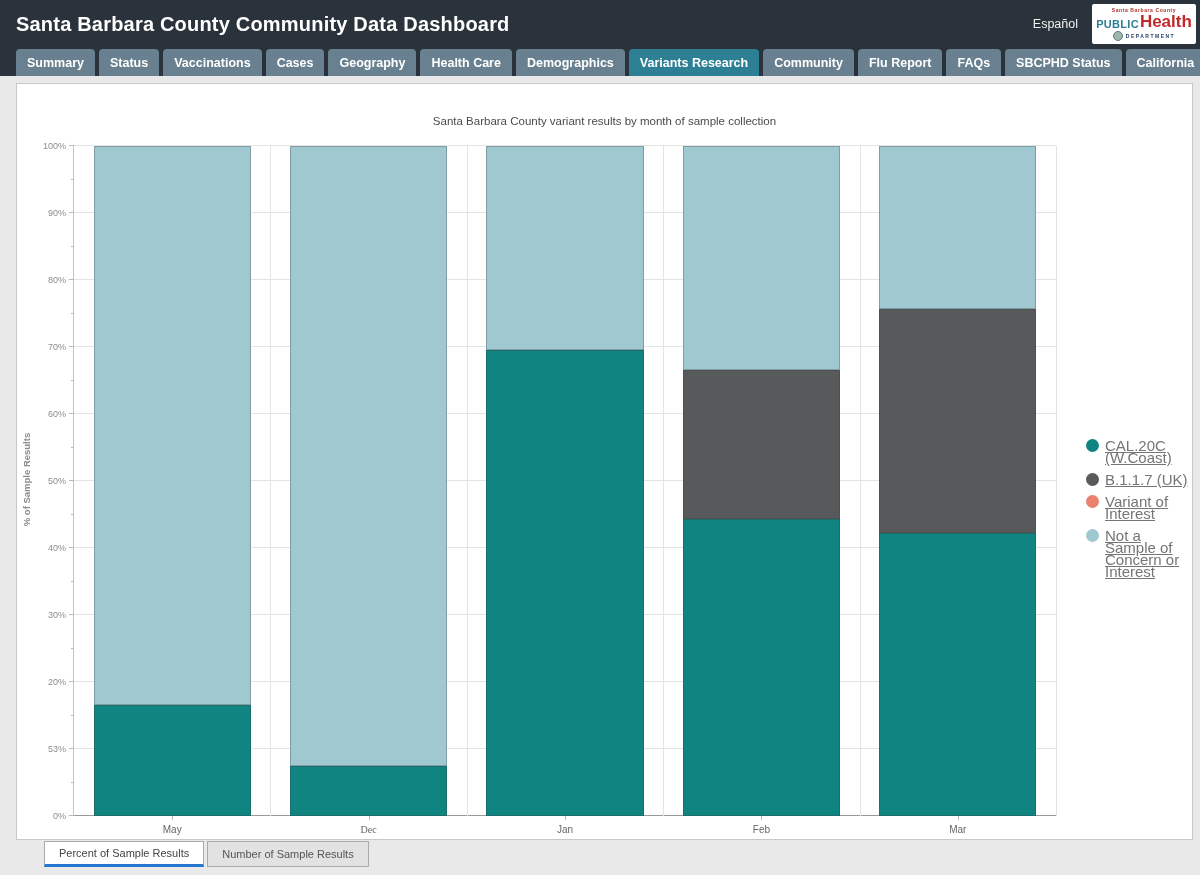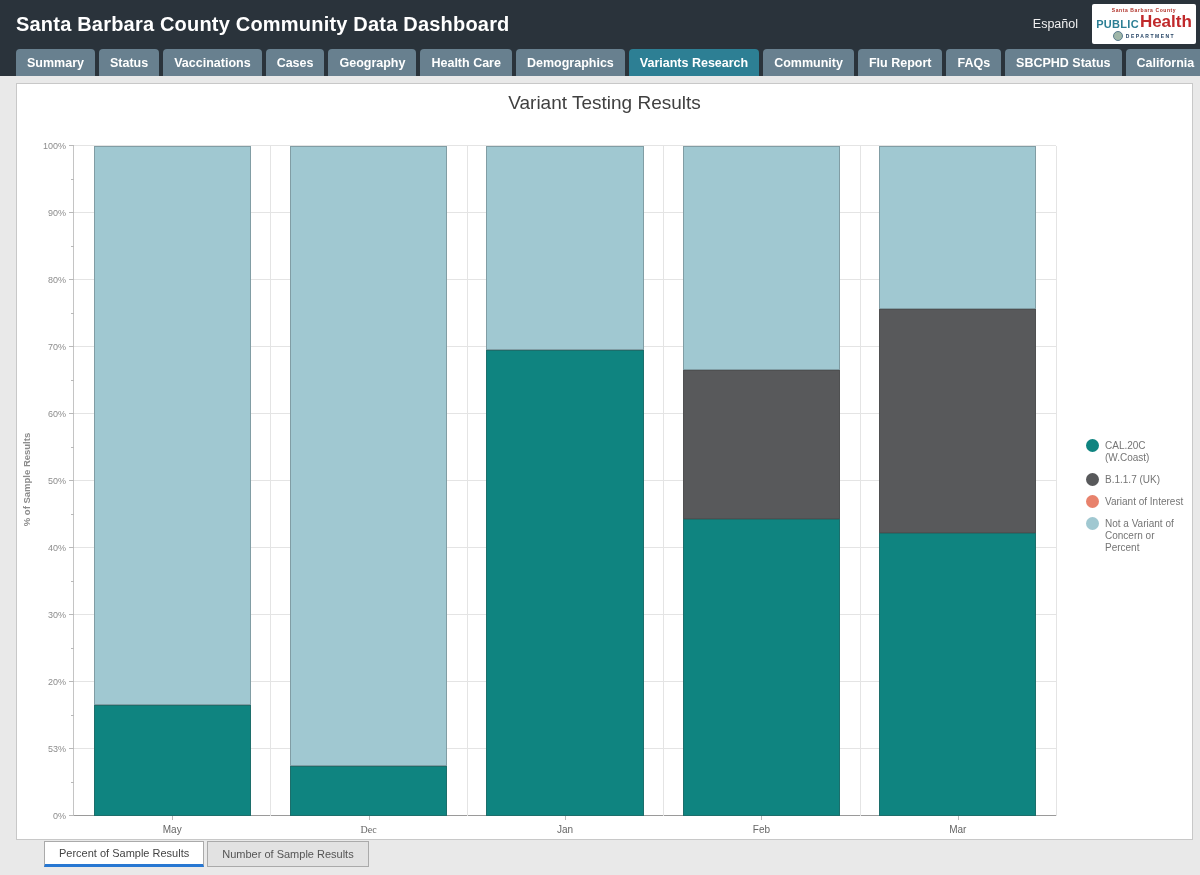--- a/index.html
+++ b/index.html
@@ -39,21 +39,21 @@
   .bar-seg { position:absolute; border:1px solid rgba(60,60,60,.3); }
   .ytick { position:absolute; height:1px; background:#b9b9b9; }
   .ytick-label { position:absolute; right:100%; margin-right:8px; transform:translateY(-50%); font-size:9px; color:#8c8c8c; white-space:nowrap; }
   .xtick { position:absolute; top:100%; width:1px; height:4px; background:#b9b9b9; }
   .xlabel { position:absolute; top:100%; margin-top:8px; transform:translateX(-50%); font-size:10px; color:#666; }
 
   
   .legend { position:absolute; left:1069px; top:355px; width:104px; display:flex; flex-direction:column; gap:9px; }
   .legend-item { display:flex; align-items:flex-start; }
   .legend-swatch { width:13px; height:13px; border-radius:50%; flex:0 0 13px; margin-right:6px; }
-  .legend-label { font-size:10px; color:#757575; line-height:12px; padding-top:1px; }
+  .legend-label { font-size:15px; color:#757575; line-height:12px; padding-top:1px;text-decoration:underline; }
 
   
   .footer-tabs { position:absolute; left:44px; top:841px; display:flex; }
   .ftab { height:26px; display:flex; align-items:center; padding:0 14px; font-size:11px; color:#555; background:#e2e2e2; border:1px solid #aaaaaa; margin-right:3px; cursor:pointer; white-space:nowrap; }
   .ftab.active { background:#ffffff; color:#444; border-bottom:3px solid #2777d2; }
 </style>
 </head>
 <body>
 
 <div class="header">
@@ -84,21 +84,21 @@
     <div class="tab">Demographics</div>
     <div class="tab active">Variants Research</div>
     <div class="tab">Community</div>
     <div class="tab">Flu Report</div>
     <div class="tab">FAQs</div>
     <div class="tab">SBCPHD Status</div>
     <div class="tab">California</div>
   </div>
 
 <div class="card">
-  <div class="chart-title">Variant Testing Results</div>
+  <div class="chart-subtitle">Santa Barbara County variant results by month of sample collection</div>
 
   <div class="ylabel">% of Sample Results</div>
 
   <div class="plot">
       <div class="gridline-h zero" style="bottom: 0%;"></div>
       <div class="ytick" style="right: 100%; width: 5px; bottom: 0%;"></div>
       <div class="ytick-label" style="bottom: 0%; transform: translateY(50%);">0%</div>
       <div class="gridline-h" style="bottom: 10%;"></div>
       <div class="ytick" style="right: 100%; width: 5px; bottom: 10%;"></div>
       <div class="ytick-label" style="bottom: 10%; transform: translateY(50%);">53%</div>
@@ -176,21 +176,21 @@
       <div class="legend-item">
         <div class="legend-swatch" style="background: rgb(88, 89, 91);"></div>
         <div class="legend-label">B.1.1.7 (UK)</div>
       </div>
       <div class="legend-item">
         <div class="legend-swatch" style="background: rgb(232, 130, 108);"></div>
         <div class="legend-label">Variant of Interest</div>
       </div>
       <div class="legend-item">
         <div class="legend-swatch" style="background: rgb(160, 200, 209);"></div>
-        <div class="legend-label">Not a Variant of Concern or Percent</div>
+        <div class="legend-label">Not a Sample of Concern or Interest</div>
       </div>
     </div>
 </div>
 
 <div class="footer-tabs">
     <div class="ftab active">Percent of Sample Results</div>
     <div class="ftab">Number of Sample Results</div>
   </div>
 
 </body></html>

